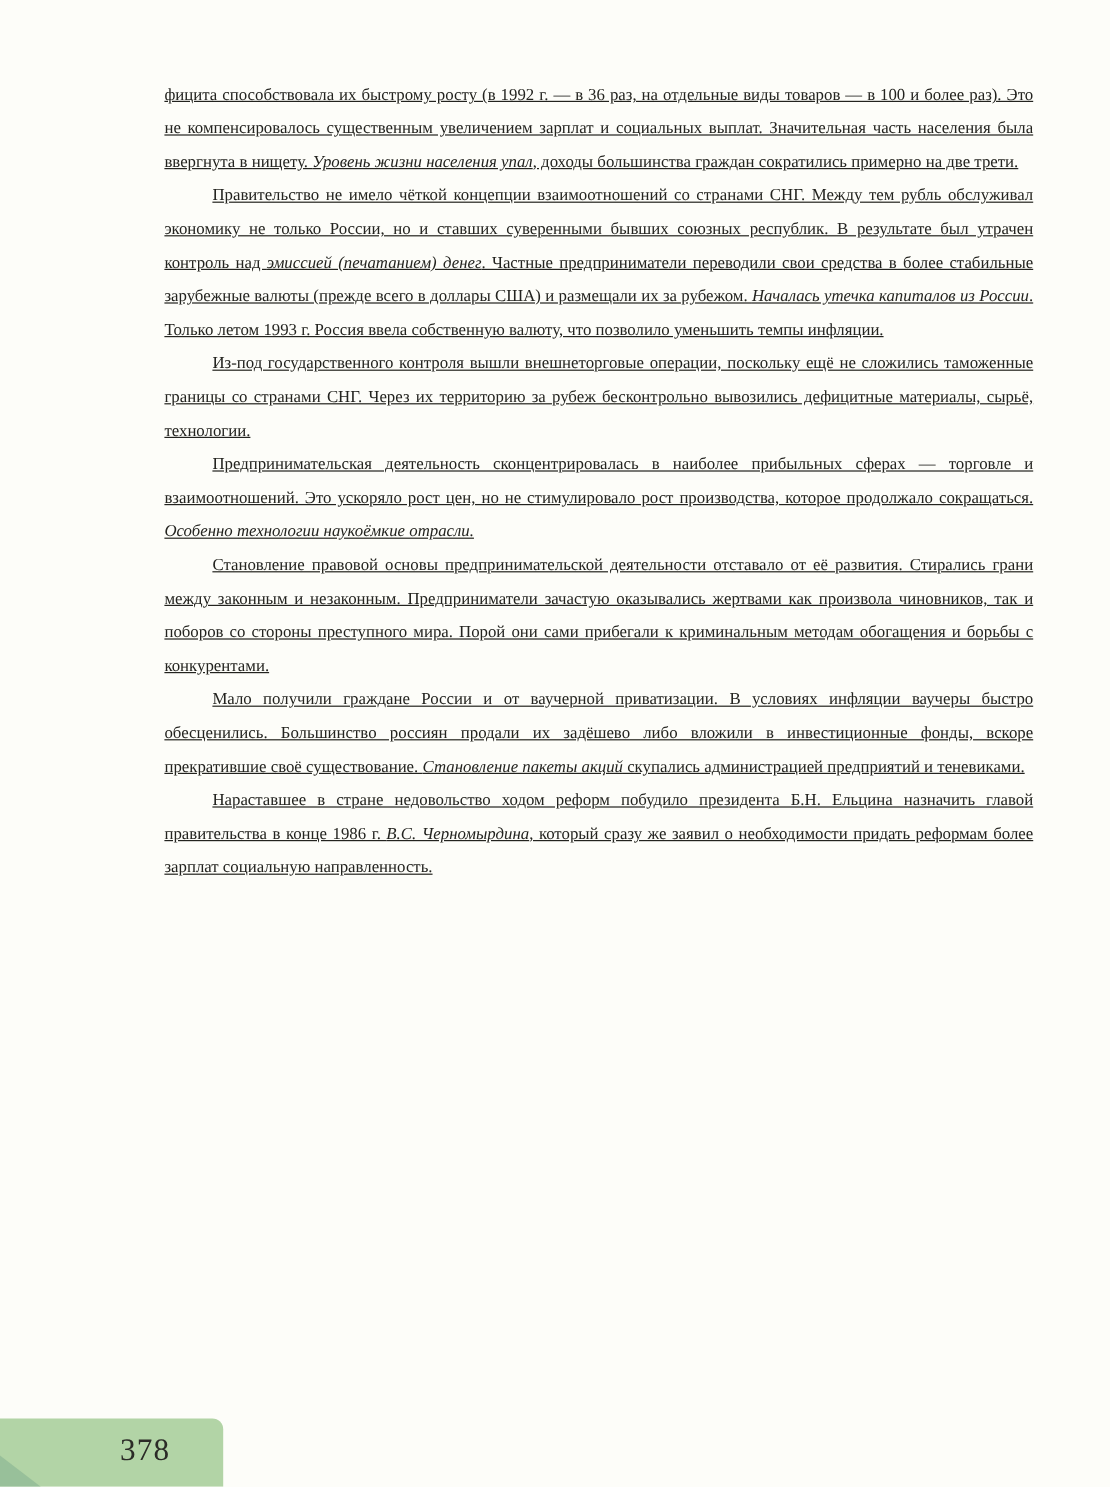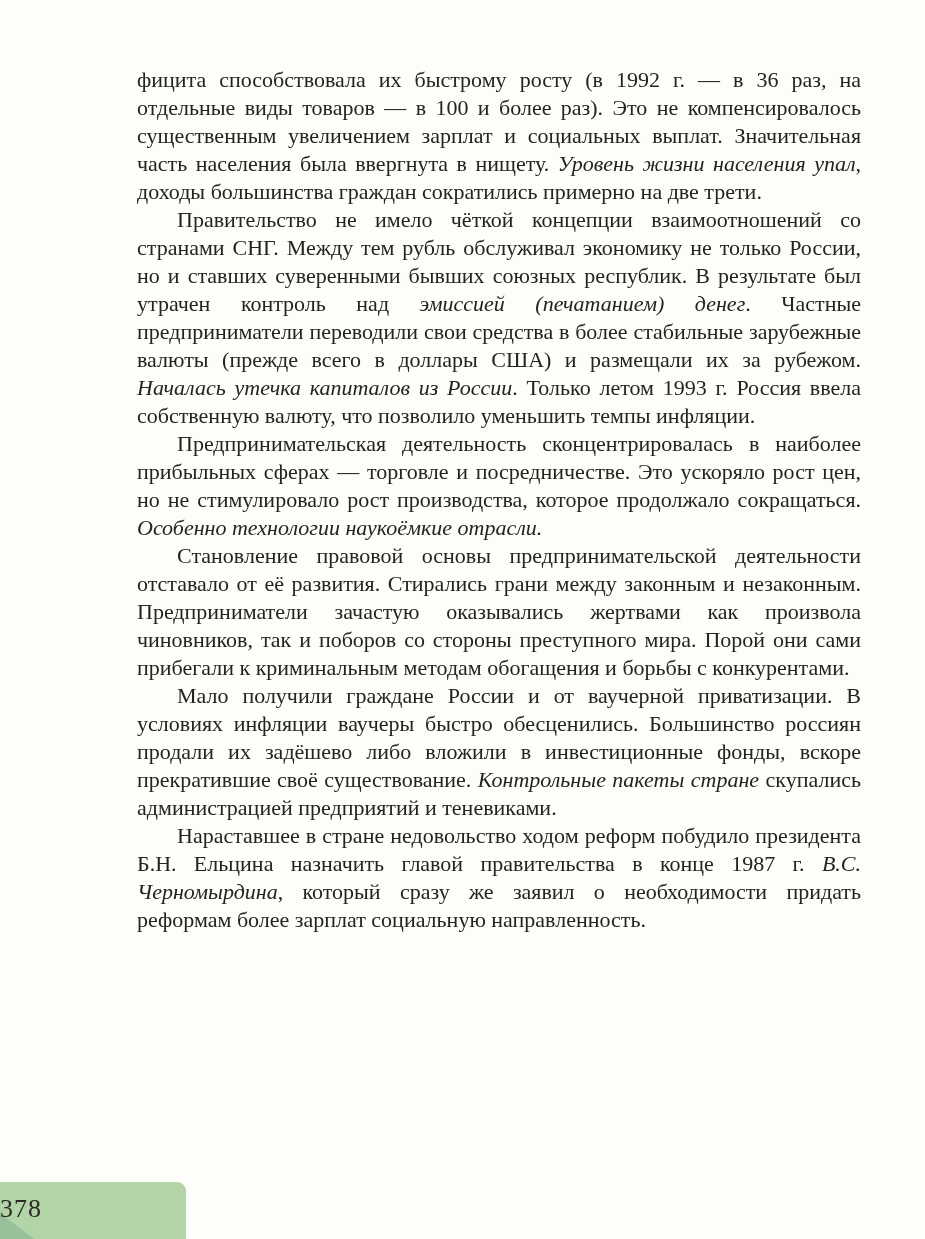--- a/index.html
+++ b/index.html
@@ -18,24 +18,25 @@
   .page {
     position: absolute;
     inset: 0;
     background: #fdfdf9;
   }
   .text-block {
     position: absolute;
     left: 137px;
     top: 66px;
     width: 724px;
-    font-size: 22px;
+    font-size: 14px;
     line-height: 28px;
     text-align: justify;
     hyphens: auto;
+    text-decoration: underline;
     -webkit-hyphens: auto;
   }
   .para {
     margin: 0;
     text-indent: 40px;
   }
   .para.first {
     text-indent: 0;
   }
   .it {
@@ -58,45 +59,47 @@
     height: 0;
     border-bottom: 26px solid #84ae90;
     border-right: 34px solid transparent;
     opacity: 0.55;
   }
   .page-num {
     position: absolute;
     left: 0;
     top: 12px;
     width: 186px;
-    text-align: left;
+    text-align: center;
     font-size: 26px;
     letter-spacing: 1px;
     color: #2b2b27;
+    padding-left: 28px;
   }
 </style>
 </head>
 <body>
 
 <div class="page">
 
   <div class="text-block">
 
     <p class="para first"><span>фицита способствовала их быстрому росту (в 1992 г. — в 36 раз, на отдельные виды товаров — в 100 и более раз). Это не компенсировалось существенным увеличением зарплат и социальных выплат. Значительная часть населения была ввергнута в нищету. </span><span class="it">Уровень жизни населения упал</span><span>, доходы большинства граждан сократились примерно на две трети.</span></p>
 
     <p class="para"><span>Правительство не имело чёткой концепции взаимоотношений со странами СНГ. Между тем рубль обслуживал экономику не только России, но и ставших суверенными бывших союзных республик. В результате был утрачен контроль над </span><span class="it">эмиссией (печатанием) денег</span><span>. Частные предприниматели переводили свои средства в более стабильные зарубежные валюты (прежде всего в доллары США) и размещали их за рубежом. </span><span class="it">Началась утечка капиталов из России</span><span>. Только летом 1993 г. Россия ввела собственную валюту, что позволило уменьшить темпы инфляции.</span></p>
 
+    <p class="para"><span>Из-под государственного контроля вышли внешнеторговые операции, поскольку ещё не сложились таможенные границы со странами СНГ. Через их территорию за рубеж бесконтрольно вывозились дефицитные материалы, сырьё, технологии.</span></p>
 
-    <p class="para"><span>Предпринимательская деятельность сконцентрировалась в наиболее прибыльных сферах — торговле и посредничестве. Это ускоряло рост цен, но не стимулировало рост производства, которое продолжало сокращаться. </span><span class="it">Особенно технологии наукоёмкие отрасли.</span></p>
+    <p class="para"><span>Предпринимательская деятельность сконцентрировалась в наиболее прибыльных сферах — торговле и взаимоотношений. Это ускоряло рост цен, но не стимулировало рост производства, которое продолжало сокращаться. </span><span class="it">Особенно технологии наукоёмкие отрасли.</span></p>
 
     <p class="para"><span>Становление правовой основы предпринимательской деятельности отставало от её развития. Стирались грани между законным и незаконным. Предприниматели зачастую оказывались жертвами как произвола чиновников, так и поборов со стороны преступного мира. Порой они сами прибегали к криминальным методам обогащения и борьбы с конкурентами.</span></p>
 
-    <p class="para"><span>Мало получили граждане России и от ваучерной приватизации. В условиях инфляции ваучеры быстро обесценились. Большинство россиян продали их задёшево либо вложили в инвестиционные фонды, вскоре прекратившие своё существование. </span><span class="it">Контрольные пакеты стране</span><span> скупались администрацией предприятий и теневиками.</span></p>
+    <p class="para"><span>Мало получили граждане России и от ваучерной приватизации. В условиях инфляции ваучеры быстро обесценились. Большинство россиян продали их задёшево либо вложили в инвестиционные фонды, вскоре прекратившие своё существование. </span><span class="it">Становление пакеты акций</span><span> скупались администрацией предприятий и теневиками.</span></p>
 
-    <p class="para"><span>Нараставшее в стране недовольство ходом реформ побудило президента Б.Н. Ельцина назначить главой правительства в конце 1987 г. </span><span class="it">В.С. Черномырдина</span><span>, который сразу же заявил о необходимости придать реформам более зарплат социальную направленность.</span></p>
+    <p class="para"><span>Нараставшее в стране недовольство ходом реформ побудило президента Б.Н. Ельцина назначить главой правительства в конце 1986 г. </span><span class="it">В.С. Черномырдина</span><span>, который сразу же заявил о необходимости придать реформам более зарплат социальную направленность.</span></p>
 
   </div>
 
   <div class="page-tab">
     <div class="tab-corner"></div>
     <div class="page-num">378</div>
   </div>
 
 </div>
 

